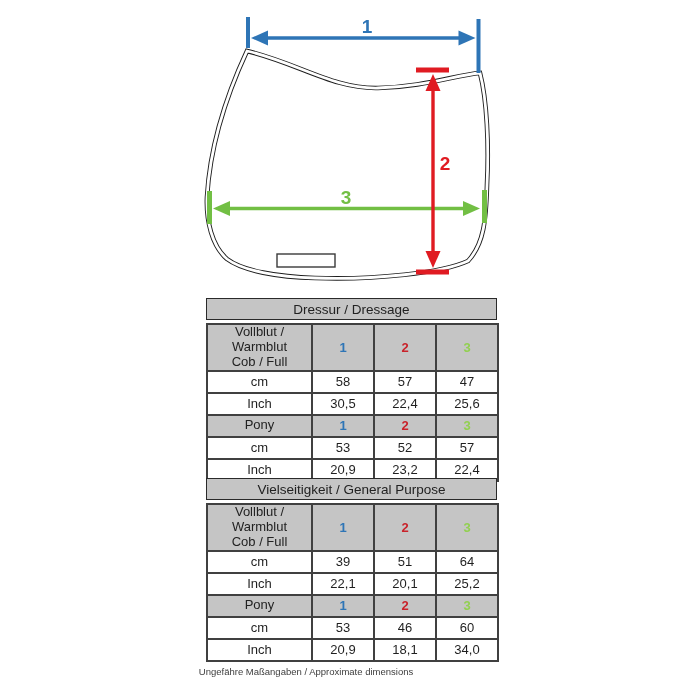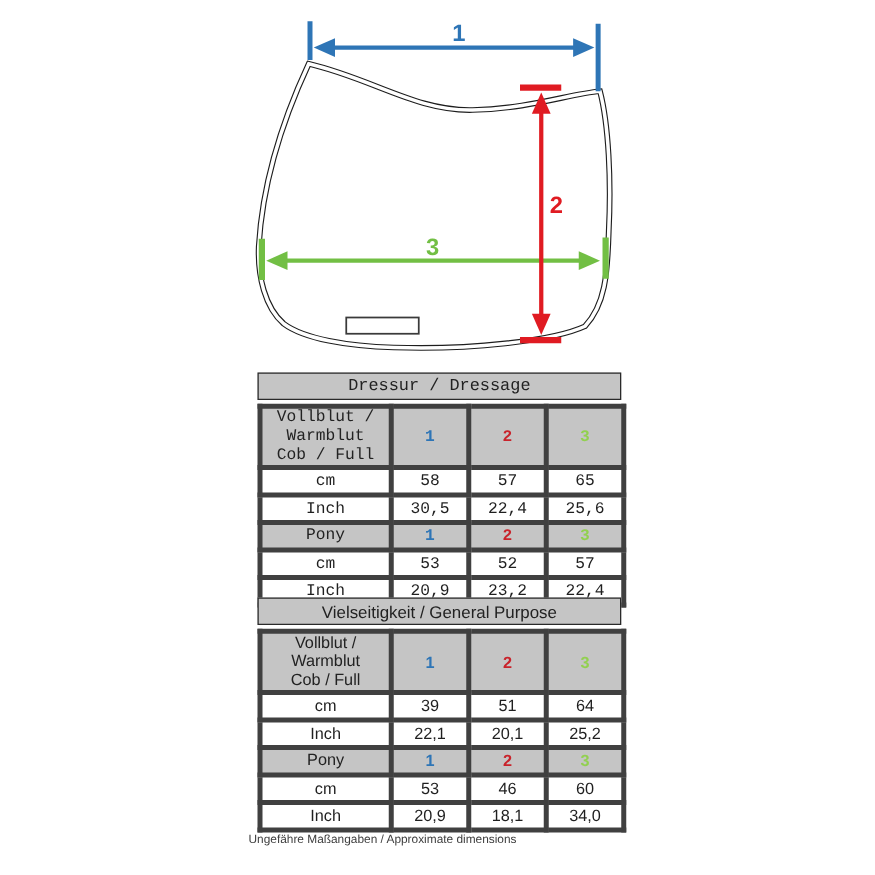--- a/index.html
+++ b/index.html
@@ -7,30 +7,30 @@
     font-family:"Liberation Sans", sans-serif; color:#1f1f1f; }
   #stage { position:relative; width:700px; height:700px; overflow:hidden; background:#fff; }
 
   
   #diagram { position:absolute; left:0; top:0; width:700px; height:296px; }
   #diagram svg { display:block; }
   .measure-label { font-family:"Liberation Sans", sans-serif; font-weight:bold; font-size:19px; }
 
   
   .tbl { position:absolute; width:291px; }
-  #table1 { left:206px; top:298px;font-family:Liberation Mono, monospace; }
+  #table1 { left:206px; top:298px; }
   #table2 { left:206px; top:478px; }
   .tbl-title {
     height:22px; background:#c5c5c5; border:1.5px solid #2a2a2a;
     display:flex; align-items:center; justify-content:center;
     font-size:13.5px; color:#222; margin-bottom:3px;
   }
   table.size-table { width:291px; border-collapse:collapse; table-layout:fixed;
     border:1.5px solid #2a2a2a; }
-  table.size-table td { border:4px solid #404040; text-align:center;
+  table.size-table td { border:2px solid #404040; text-align:center;
     vertical-align:middle; font-size:13px; height:22px; padding:0; }
   tr.group-row td { background:#c5c5c5; }
   tr.r-tall td { height:30px; }
   td.size-label { font-size:10.5px; line-height:1.15; color:#222; }
   td.num { font-weight:bold; font-size:13.5px; }
   .num-blue  { color:#2e75b6; }
   .num-red   { color:#c9232b; }
   .num-green { color:#92d050; }
   .two-line span { display:block; }
 
@@ -116,21 +116,21 @@
           </span>
         </td>
         <td class="num num-blue">1</td>
         <td class="num num-red">2</td>
         <td class="num num-green">3</td>
       </tr>
       <tr>
         <td>cm</td>
         <td>58</td>
         <td>57</td>
-        <td>65</td>
+        <td>47</td>
       </tr>
       <tr>
         <td>Inch</td>
         <td>30,5</td>
         <td>22,4</td>
         <td>25,6</td>
       </tr>
       <tr class="group-row">
         <td class="size-label">Pony</td>
         <td class="num num-blue">1</td>

